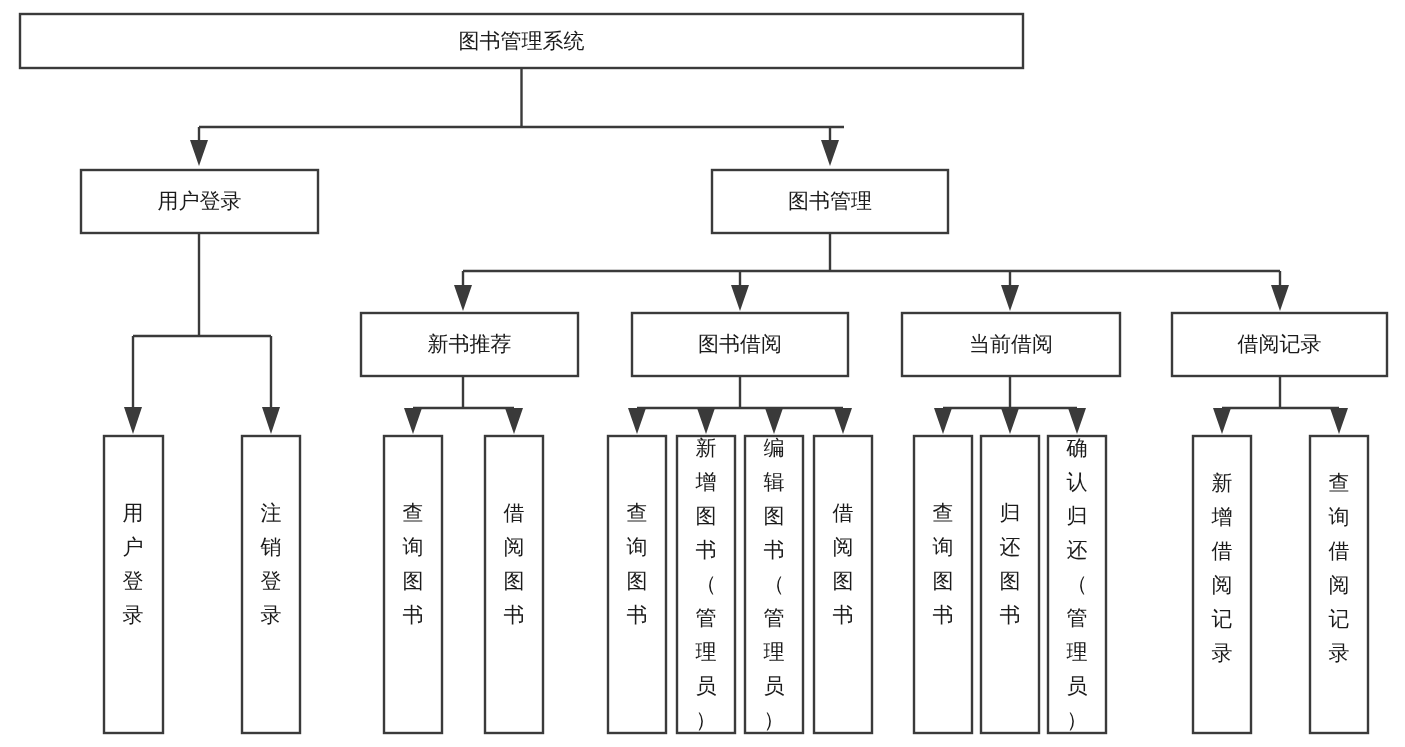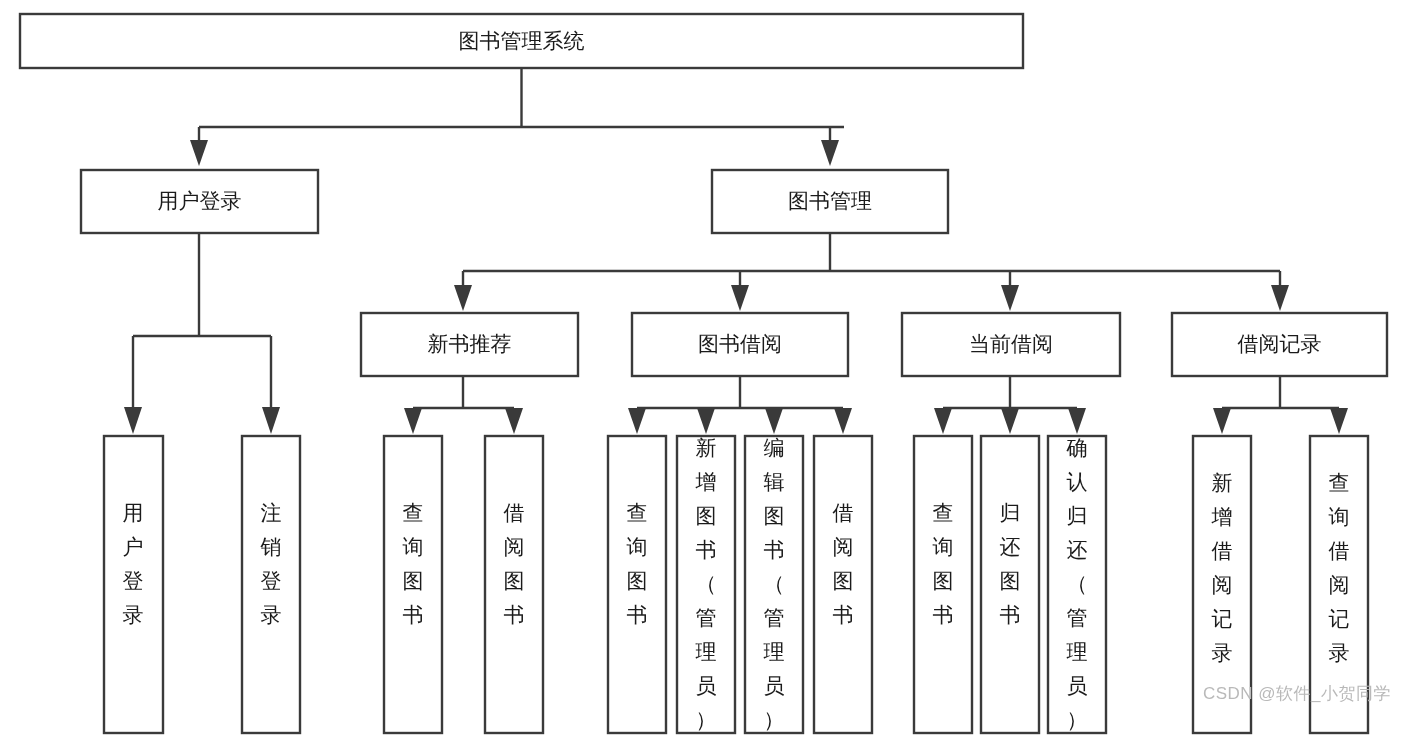--- a/index.html
+++ b/index.html
@@ -245,15 +245,14 @@
       <text class="node-label-vertical" x="1222" y="490"><tspan x="1222" y="490">新</tspan><tspan x="1222" y="524">增</tspan><tspan x="1222" y="558">借</tspan><tspan x="1222" y="592">阅</tspan><tspan x="1222" y="626">记</tspan><tspan x="1222" y="660">录</tspan></text>
     </g>
 
     <g>
       <rect class="node-box" x="1310" y="436" width="58" height="297"></rect>
       <text class="node-label-vertical" x="1339" y="490"><tspan x="1339" y="490">查</tspan><tspan x="1339" y="524">询</tspan><tspan x="1339" y="558">借</tspan><tspan x="1339" y="592">阅</tspan><tspan x="1339" y="626">记</tspan><tspan x="1339" y="660">录</tspan></text>
     </g>
 
   </svg>
 
-  <div class="watermark">CSDN @软件_小贺同学</div>
 
 </div>
 
 </body></html>

